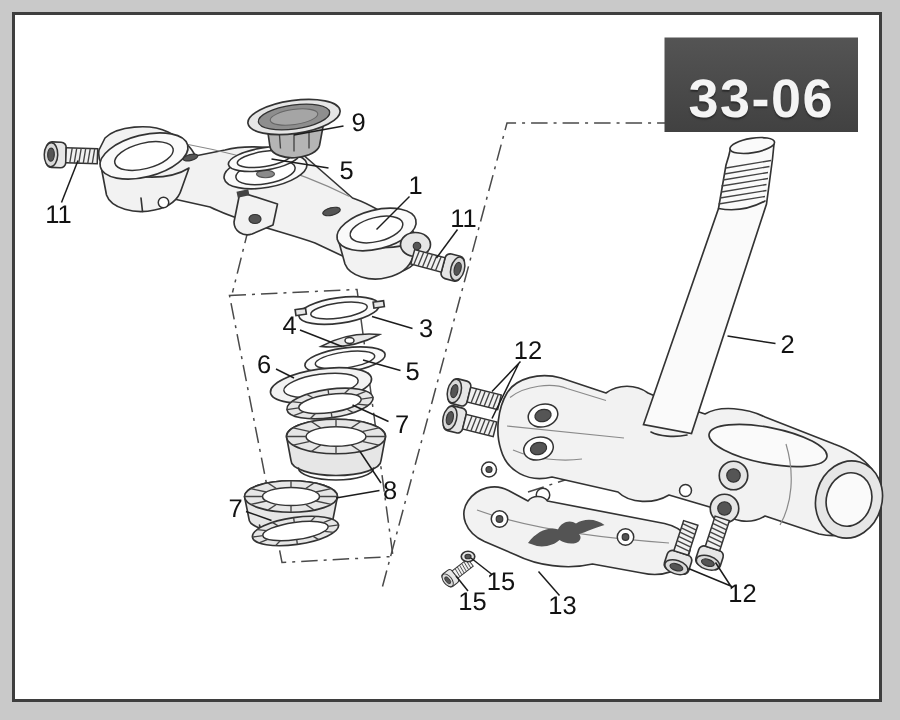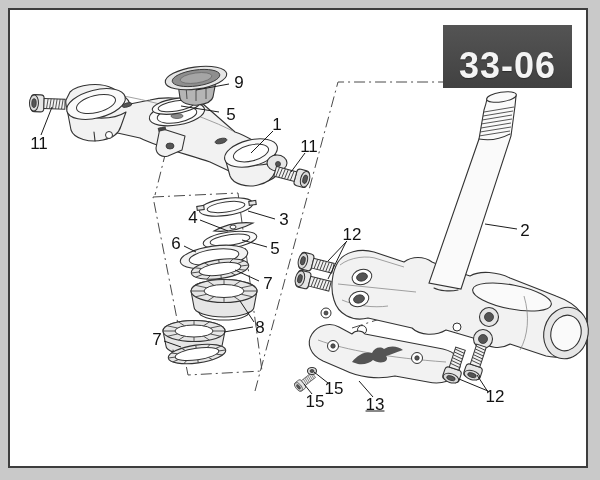--- a/index.html
+++ b/index.html
@@ -242,19 +242,19 @@
 <span class="callout" style="left: 284px; top: 219px;">3</span>
 <span class="callout" style="left: 193px; top: 217px;">4</span>
 <span class="callout" style="left: 275px; top: 248px;">5</span>
 <span class="callout" style="left: 176px; top: 243px;">6</span>
 <span class="callout" style="left: 268px; top: 283px;">7</span>
 <span class="callout" style="left: 260px; top: 327px;">8</span>
 <span class="callout" style="left: 157px; top: 339px;">7</span>
 <span class="callout" style="left: 525px; top: 230px;">2</span>
 <span class="callout" style="left: 352px; top: 234px;">12</span>
 <span class="callout" style="left: 495px; top: 396px;">12</span>
-<span class="callout" style="left: 375px; top: 404px; text-decoration: underline;">13</span>
+<span class="callout" style="left: 375px; top: 404px;">13</span>
 <span class="callout" style="left: 315px; top: 401px;">15</span>
 <span class="callout" style="left: 334px; top: 388px; text-align: center;">15</span>
 
 <div class="badge">
   <span>33-06</span>
 </div>
 
 </body></html>

